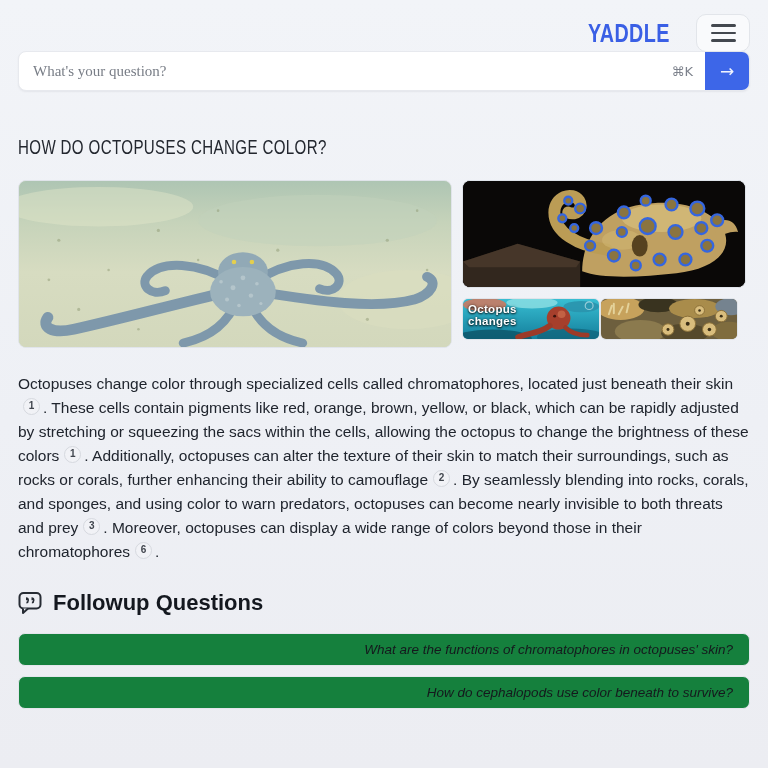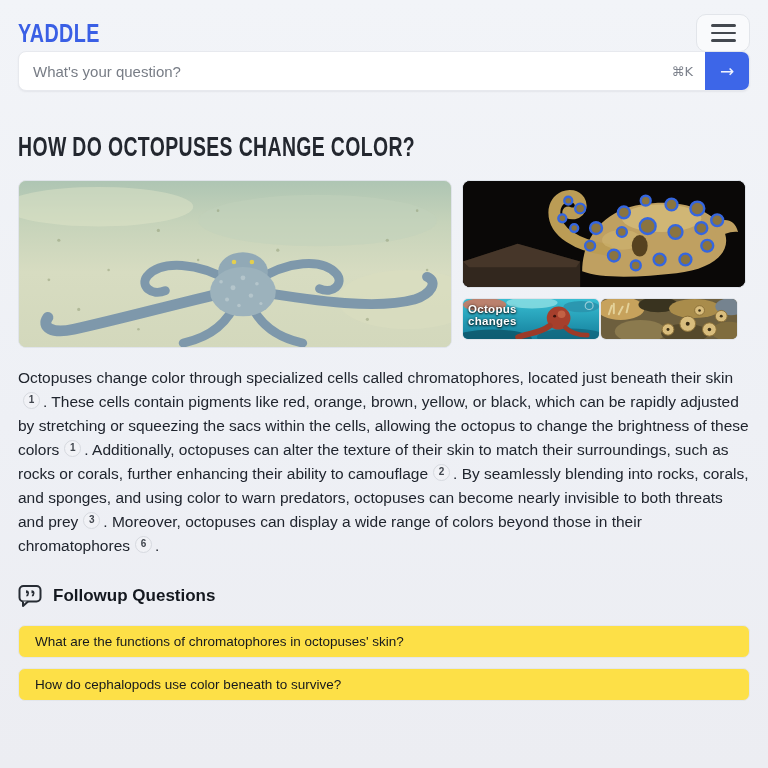--- a/index.html
+++ b/index.html
@@ -5,53 +5,53 @@
   * { margin:0; padding:0; box-sizing:border-box; }
   html,body { width:768px; height:768px; overflow:hidden; }
   body {
     font-family:"Liberation Sans", sans-serif;
     background:linear-gradient(180deg,#f2f4f8 0%,#eef0f5 55%,#ecedf2 100%);
     color:#20252e;
   }
   .page { padding:0 18px; }
 
   
-  .hdr { display:flex; align-items:center; justify-content:space-between; padding-top:24px; height:42px; }
+  .hdr { display:flex; align-items:center; justify-content:flex-end; padding-top:24px; height:42px; }
   .logo {
     color:#3a5fe5; font-weight:800; font-size:26px; letter-spacing:0.5px;
     display:inline-block; transform:scaleX(.76); transform-origin:left center; cursor:pointer;
   }
   .menu-btn {
     width:54px; height:38px; border-radius:10px; background:#f9fafc; border:1px solid #e2e5ea;
     display:flex; align-items:center; justify-content:center; cursor:pointer;
   }
   .menu-lines { display:flex; flex-direction:column; gap:5px; }
   .menu-lines i { display:block; width:25px; height:2.6px; background:#43484f; border-radius:2px; }
 
   
   .search {
     margin-top:9px; height:40px; display:flex; align-items:stretch; background:#ffffff;
     border:1px solid #e7e9ee; border-radius:8px; overflow:hidden;
     box-shadow:0 1px 2px rgba(16,24,40,.06);
   }
   .search input {
     flex:1; border:none; outline:none; padding:0 14px; font-size:15px;
-    font-family:Liberation Sans, sans-serif; color:#394049; background:transparent;
+    font-family:Liberation Serif, serif; color:#394049; background:transparent;
   }
   .search input::placeholder { color:#787d86; }
   .kbd { align-self:center; color:#7d828c; font-size:13px; margin-right:12px;
          font-family:"DejaVu Sans",sans-serif; }
   .submit {
     width:44px; border:none; background:#3d66e8; color:rgba(255,255,255,.92);
     font-size:17px; cursor:pointer; font-family:"DejaVu Sans",sans-serif;
     display:flex; align-items:center; justify-content:center;
   }
 
   
-  h1.q-title { margin-top:44px; font-size:27px; line-height:24px; color:#23272f; font-weight:700; }
+  h1.q-title { margin-top:44px; font-size:21px; line-height:24px; color:#23272f; font-weight:400; }
   h1.q-title span { display:inline-block; transform:scaleX(.72); transform-origin:left center;
                     letter-spacing:.5px; white-space:nowrap; }
 
   
   .media { margin-top:21px; display:flex; gap:10px; }
   .img-large { width:434px; height:168px; border-radius:8px; overflow:hidden; background:#cfd8c0;
                border:1px solid #e0e4ea; cursor:pointer; }
   .media-right { width:284px; display:flex; flex-direction:column; gap:10px; }
   .img-top { width:284px; height:108px; border-radius:8px; overflow:hidden; background:#0a0807;
              border:1px solid #e0e4ea; cursor:pointer; }
@@ -59,37 +59,37 @@
   .thumb { width:138px; height:42px; border-radius:6px; overflow:hidden; position:relative;
            border:1px solid #e0e4ea; cursor:pointer; }
   .thumb svg, .img-large svg, .img-top svg { display:block; width:100%; height:100%; }
   .thumb-caption {
     position:absolute; left:5px; top:4px; width:70px; color:#fff; font-weight:800;
     font-size:11.5px; line-height:1.05; letter-spacing:.3px;
     text-shadow:0 1px 2px rgba(0,0,0,.85), 0 0 3px rgba(0,0,0,.6);
   }
 
   
-  .answer { margin-top:18px; font-size:15.5px; line-height:24px; color:#20252e; }
+  .answer { margin-top:24px; font-size:15.5px; line-height:24px; color:#20252e; }
   .cite {
     display:inline-flex; width:17px; height:17px; border-radius:50%;
     background:#f1f2f6; border:1px solid #d6d9df; color:#41464e;
     font-size:10px; font-weight:700; align-items:center; justify-content:center;
     vertical-align:4px; margin:0 3px 0 5px; cursor:pointer;
   }
 
   
   .fu-head { margin-top:26px; display:flex; align-items:center; gap:11px; }
-  .fu-head h2 { font-size:17px; font-weight:700; color:#14181f; }
+  .fu-head h2 { font-size:22px; font-weight:700; color:#14181f; }
   .quote-icon { width:24px; height:24px; display:inline-block; }
   .q-list { margin-top:17px; }
   .q-btn {
-    display:block; width:100%; text-align:left; height:33px; padding:0 16px;
-    background:#fde047; border:1px solid #e3e6ec; border-radius:7px; margin-bottom:10px;
-    font-family:"Liberation Sans",sans-serif; font-size:13.5px; color:#15181d; cursor:pointer;
+    display:block; width:100%; text-align:right; height:33px; padding:0 16px;
+    background:#15803d; border:1px solid #e3e6ec; border-radius:7px; margin-bottom:10px;
+    font-family:"Liberation Sans",sans-serif; font-size:13.5px; color:#15181d; cursor:pointer;font-style:italic;
   }
 </style>
 </head>
 <body>
 
 <div class="page">
 
   <div class="hdr">
     <div class="logo">YADDLE</div>
     <button class="menu-btn">

